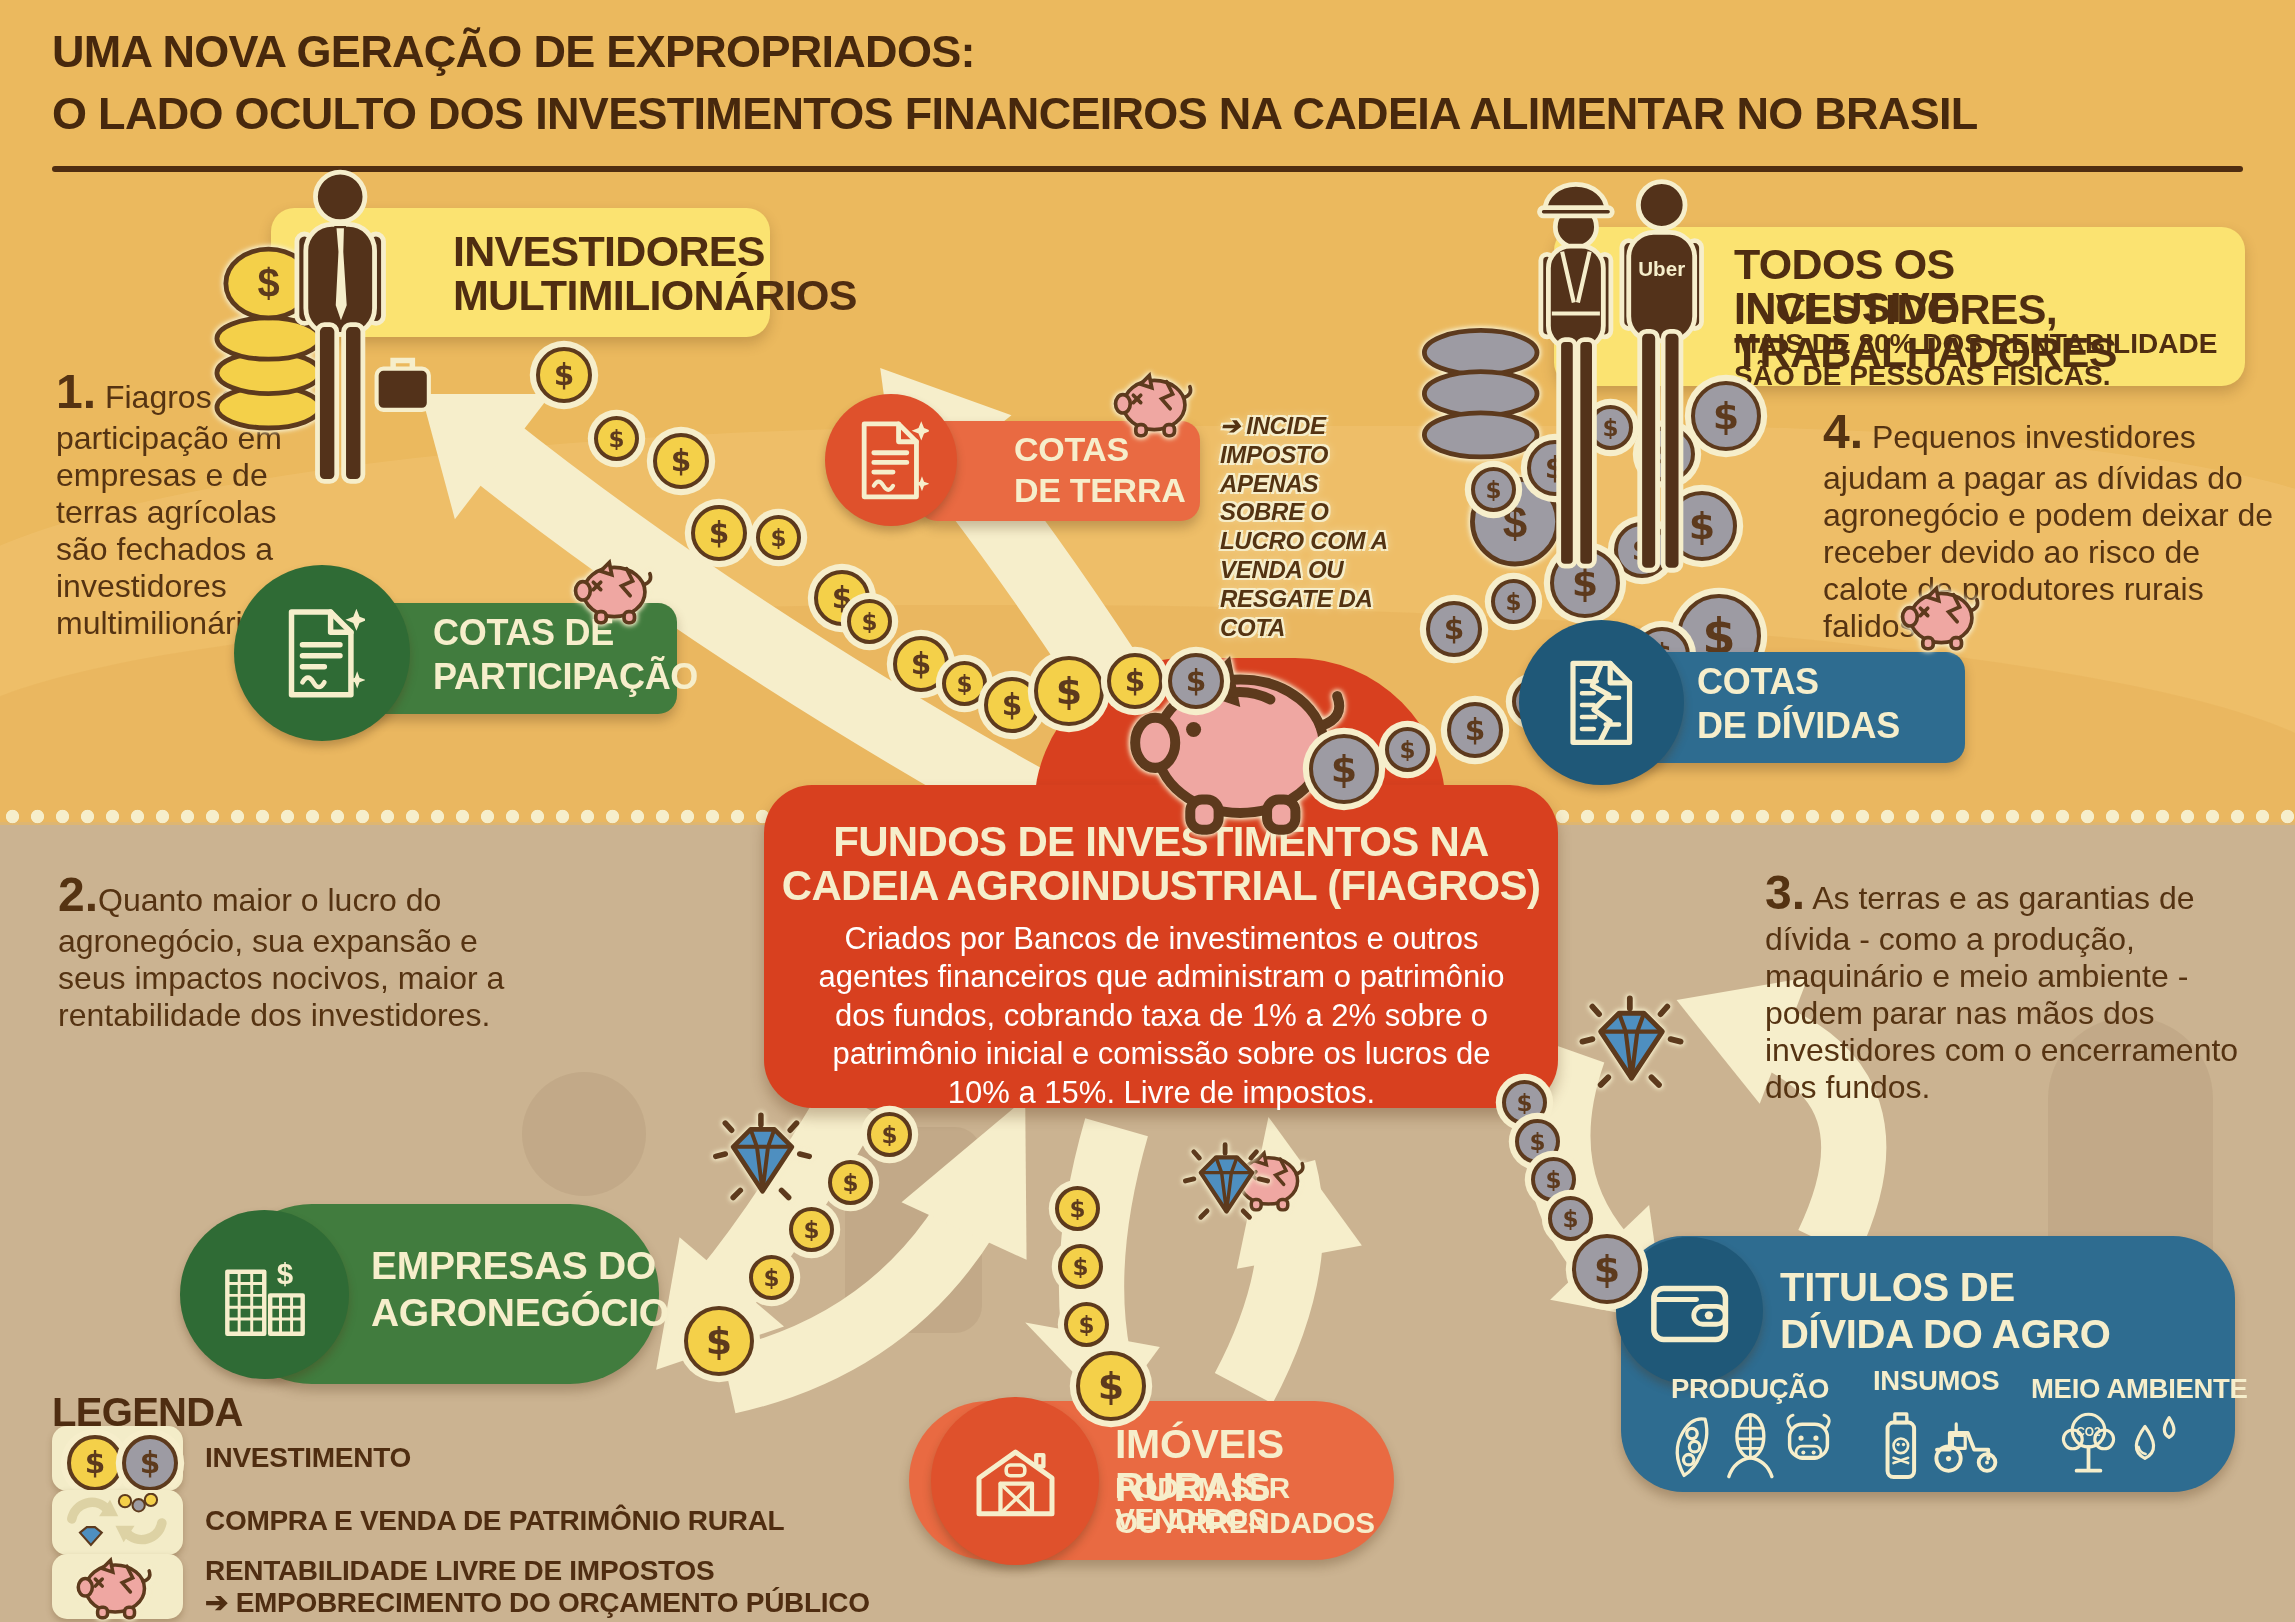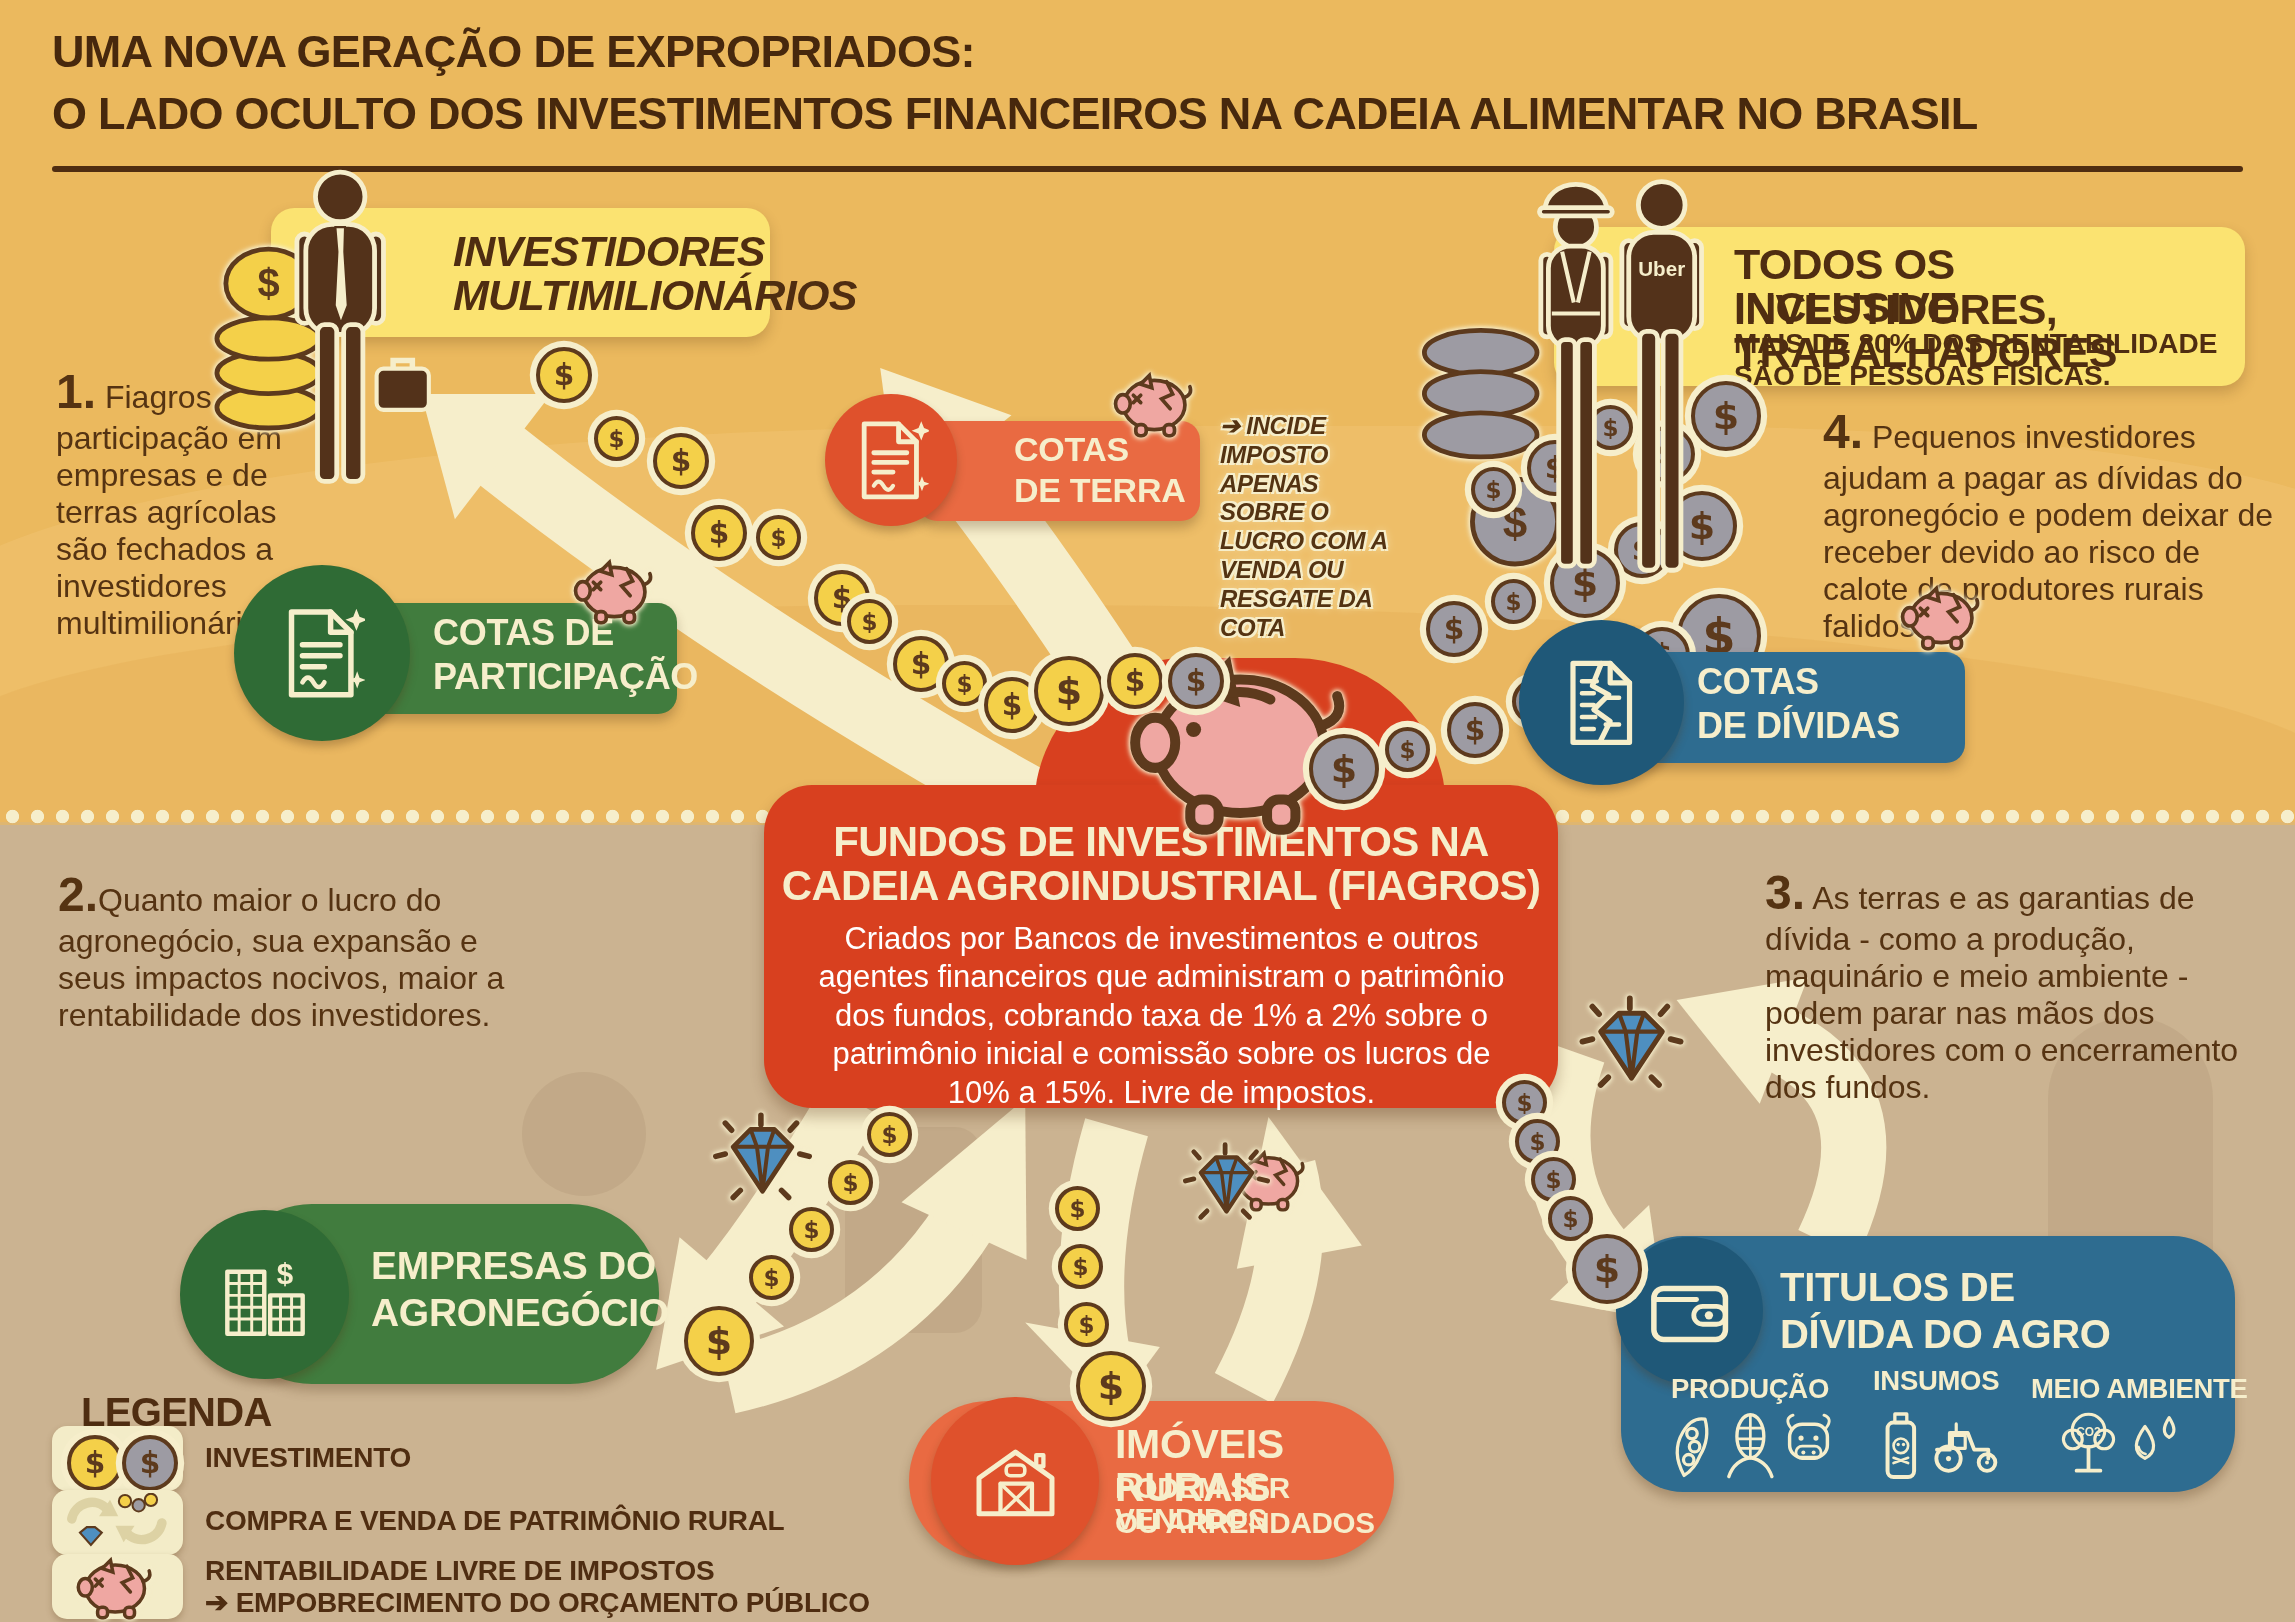--- a/index.html
+++ b/index.html
@@ -11,21 +11,21 @@
   .hillband1{position:absolute;left:-82px;top:426px;width:2474px;height:399px;background:#f0c271;opacity:.55;
              border-radius:45% 30% 0 0 / 192px 124px 0 0;z-index:1;}
   .hillband2{position:absolute;left:-55px;top:605px;width:2405px;height:220px;background:#e2a94e;opacity:.30;
              border-radius:40% 55% 0 0 / 137px 179px 0 0;z-index:1;}
   .sketch{position:absolute;background:rgba(116,88,56,.10);z-index:1;}
   
   .dots{position:absolute;left:0;top:808px;width:100%;height:16.5px;z-index:3;
         background-image:radial-gradient(circle,#f6eecb 0 6.2px,rgba(0,0,0,0) 6.9px);
         background-size:25px 16.5px;background-repeat:repeat-x;}
   
-  .hd{font-weight:800;letter-spacing:-0.7px;color:#4f2d11;margin-left:29px;}
+  .hd{font-weight:800;letter-spacing:-0.7px;color:#4f2d11;}
   .title-line{position:absolute;left:52px;font-size:45px;font-weight:800;letter-spacing:-0.7px;color:#47280d;z-index:4;white-space:nowrap;}
   .rule{position:absolute;left:52px;top:166px;width:2191px;height:6.2px;background:#4f2d11;border-radius:3.4px;z-index:4;}
   .step{position:absolute;z-index:4;color:#553312;font-size:32px;line-height:1.16;font-weight:500;}
   .step .num{font-size:48px;font-weight:800;}
   .note{position:absolute;z-index:8;color:#543312;font-weight:800;font-size:24px;line-height:1.2;letter-spacing:-0.3px;
         text-shadow:-2.1px -2.1px 0 #f6eecb,2.1px -2.1px 0 #f6eecb,-2.1px 2.1px 0 #f6eecb,2.1px 2.1px 0 #f6eecb,0 0 9.6px #f6eecb;}
   
   .ybox{position:absolute;background:#fbe371;border-radius:23.4px;z-index:6;box-shadow:0 6.9px 12.4px rgba(80,50,20,.22);}
   .ybox .bigline{font-size:43px;line-height:1.04;font-weight:800;letter-spacing:-0.7px;color:#4f2d11;}
   .ybox .subline{font-size:28px;line-height:1.18;font-weight:700;color:#4f2d11;}
@@ -155,21 +155,21 @@
     <g fill="#f6eecb">
       <polygon points="955,1993 1141,1930 989,1800"></polygon>
       <polygon points="1492,1598 1494,1833 1312,1749"></polygon>
       <polygon points="1618,2055 1688,1960 1492,1924"></polygon>
       <polygon points="1846,1625 1982,1812 1800,1846"></polygon>
       <polygon points="2424,1923 2400,1753 2256,1891"></polygon>
       <polygon points="2440,1455 2631,1422 2561,1606"></polygon>
     </g>
   </svg>
 
-  <div class="ybox" style="left:271px;top:208px;width:499px;height:129px;font-style:italic;">
+  <div class="ybox" style="left:271px;top:208px;width:499px;height:129px;">
     <div class="bigline" style="position:absolute;left:182px;top:20.6px;">INVESTIDORES</div>
     <div class="bigline" style="position:absolute;left:182px;top:65px;">MULTIMILIONÁRIOS</div>
   </div>
   <svg class="piece halo" style="left:203px;top:234px;z-index:7;" width="131" height="227" viewBox="0 0 190 330">
     <ellipse cx="95" cy="252" rx="75" ry="30" fill="#f4d049" stroke="#5d3a1d" stroke-width="7"></ellipse>
     <ellipse cx="95" cy="202" rx="75" ry="30" fill="#f4d049" stroke="#5d3a1d" stroke-width="7"></ellipse>
     <ellipse cx="95" cy="152" rx="75" ry="30" fill="#f4d049" stroke="#5d3a1d" stroke-width="7"></ellipse>
     <ellipse cx="95" cy="72" rx="62" ry="50" fill="#f4d049" stroke="#5d3a1d" stroke-width="7"></ellipse>
     <text x="95" y="92" text-anchor="middle" font-size="58" font-weight="bold" fill="#5d3a1d">$</text>
   </svg>

